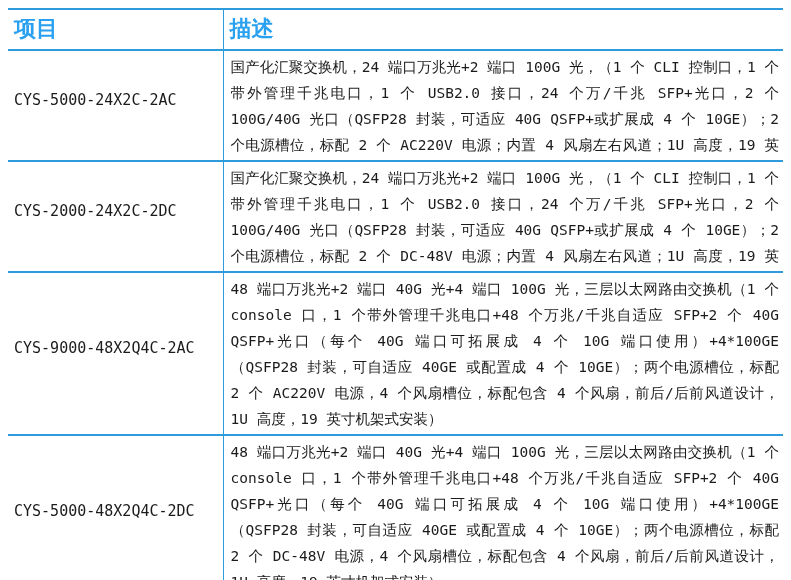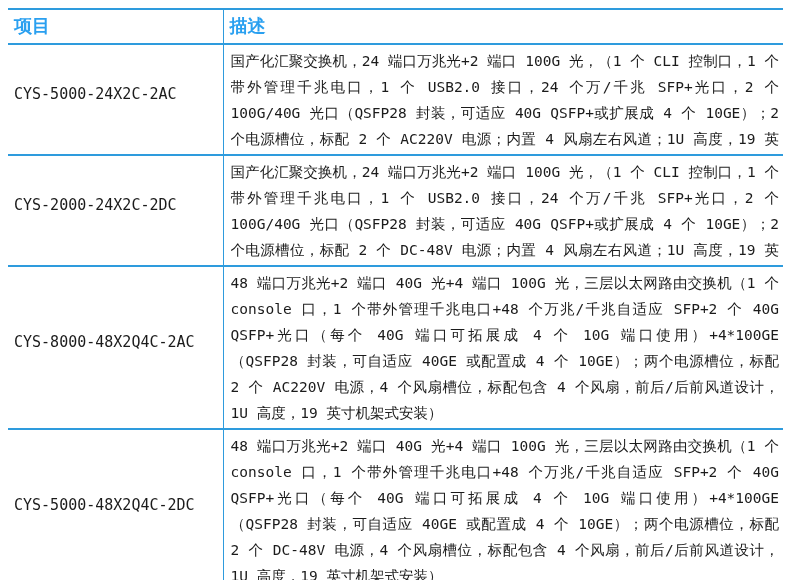--- a/index.html
+++ b/index.html
@@ -26,21 +26,21 @@
     width: 775px;
     border-top: 2px solid #2e9bdd;
     border-bottom: 2px solid #2e9bdd;
   }
   col.col-item { width: 215px; }
   col.col-desc { width: 560px; }
 
   th {
     text-align: left;
     vertical-align: middle;
-    font-size: 18px;
+    font-size: 22px;
     font-weight: 700;
     color: #2aa0f0;
     padding: 4px 6px 5px 6px;
     height: 22px;
     border-bottom: 2px solid #2e9bdd;
   }
   th:first-child { border-right: 1px solid #2e9bdd; }
 
   tbody td {
     border-top: 2px solid #2e9bdd;
@@ -89,21 +89,21 @@
           <div class="desc-text lines-4">国产化汇聚交换机，24 端口万兆光+2 端口 100G 光，（1 个 CLI 控制口，1 个带外管理千兆电口，1 个 USB2.0 接口，24 个万/千兆 SFP+光口，2 个 100G/40G 光口（QSFP28 封装，可适应 40G QSFP+或扩展成 4 个 10GE）；2 个电源槽位，标配 2 个 AC220V 电源；内置 4 风扇左右风道；1U 高度，19 英寸机架式安装）</div>
         </td>
       </tr>
       <tr>
         <td class="model">CYS-2000-24X2C-2DC</td>
         <td class="desc">
           <div class="desc-text lines-4">国产化汇聚交换机，24 端口万兆光+2 端口 100G 光，（1 个 CLI 控制口，1 个带外管理千兆电口，1 个 USB2.0 接口，24 个万/千兆 SFP+光口，2 个 100G/40G 光口（QSFP28 封装，可适应 40G QSFP+或扩展成 4 个 10GE）；2 个电源槽位，标配 2 个 DC-48V 电源；内置 4 风扇左右风道；1U 高度，19 英寸机架式安装）</div>
         </td>
       </tr>
       <tr>
-        <td class="model">CYS-8000-48X2Q4C-2AC</td>
+        <td class="model">CYS-9000-48X2Q4C-2AC</td>
         <td class="desc">
           <div class="desc-text lines-6">48 端口万兆光+2 端口 40G 光+4 端口 100G 光，三层以太网路由交换机（1 个 console 口，1 个带外管理千兆电口+48 个万兆/千兆自适应 SFP+2 个 40G QSFP+光口（每个 40G 端口可拓展成 4 个 10G 端口使用）+4*100GE （QSFP28 封装，可自适应 40GE 或配置成 4 个 10GE）；两个电源槽位，标配 2 个 AC220V 电源，4 个风扇槽位，标配包含 4 个风扇，前后/后前风道设计，1U 高度，19 英寸机架式安装）</div>
         </td>
       </tr>
       <tr>
         <td class="model">CYS-5000-48X2Q4C-2DC</td>
         <td class="desc">
           <div class="desc-text lines-6">48 端口万兆光+2 端口 40G 光+4 端口 100G 光，三层以太网路由交换机（1 个 console 口，1 个带外管理千兆电口+48 个万兆/千兆自适应 SFP+2 个 40G QSFP+光口（每个 40G 端口可拓展成 4 个 10G 端口使用）+4*100GE （QSFP28 封装，可自适应 40GE 或配置成 4 个 10GE）；两个电源槽位，标配 2 个 DC-48V 电源，4 个风扇槽位，标配包含 4 个风扇，前后/后前风道设计，1U 高度，19 英寸机架式安装）</div>
         </td>
       </tr>

